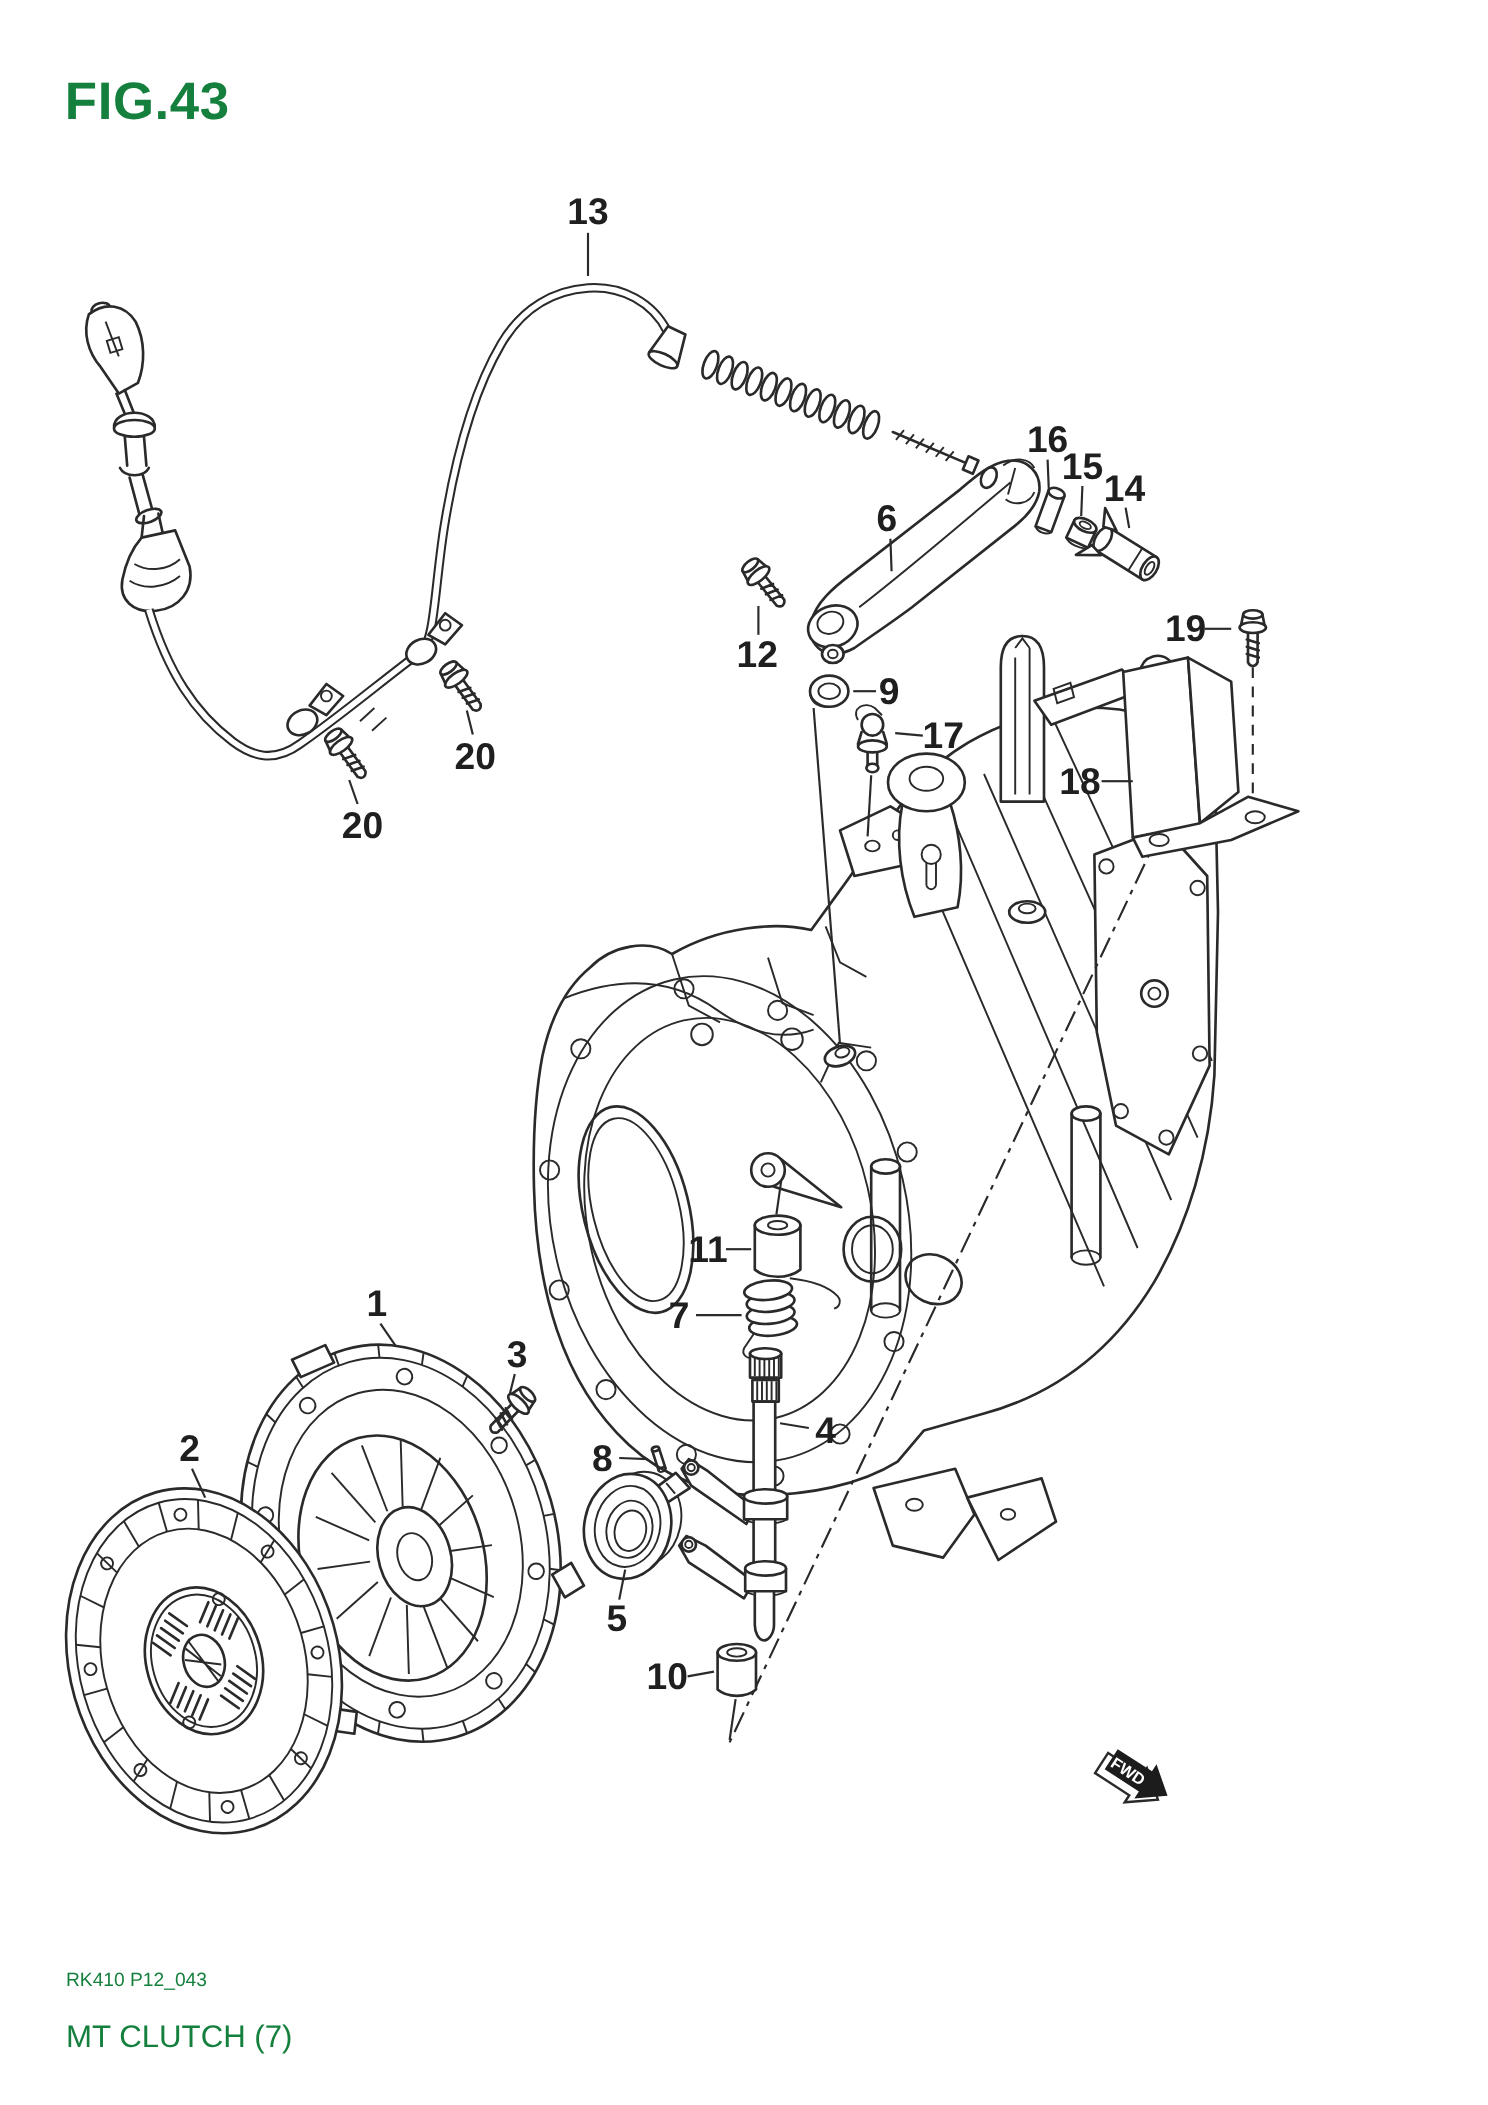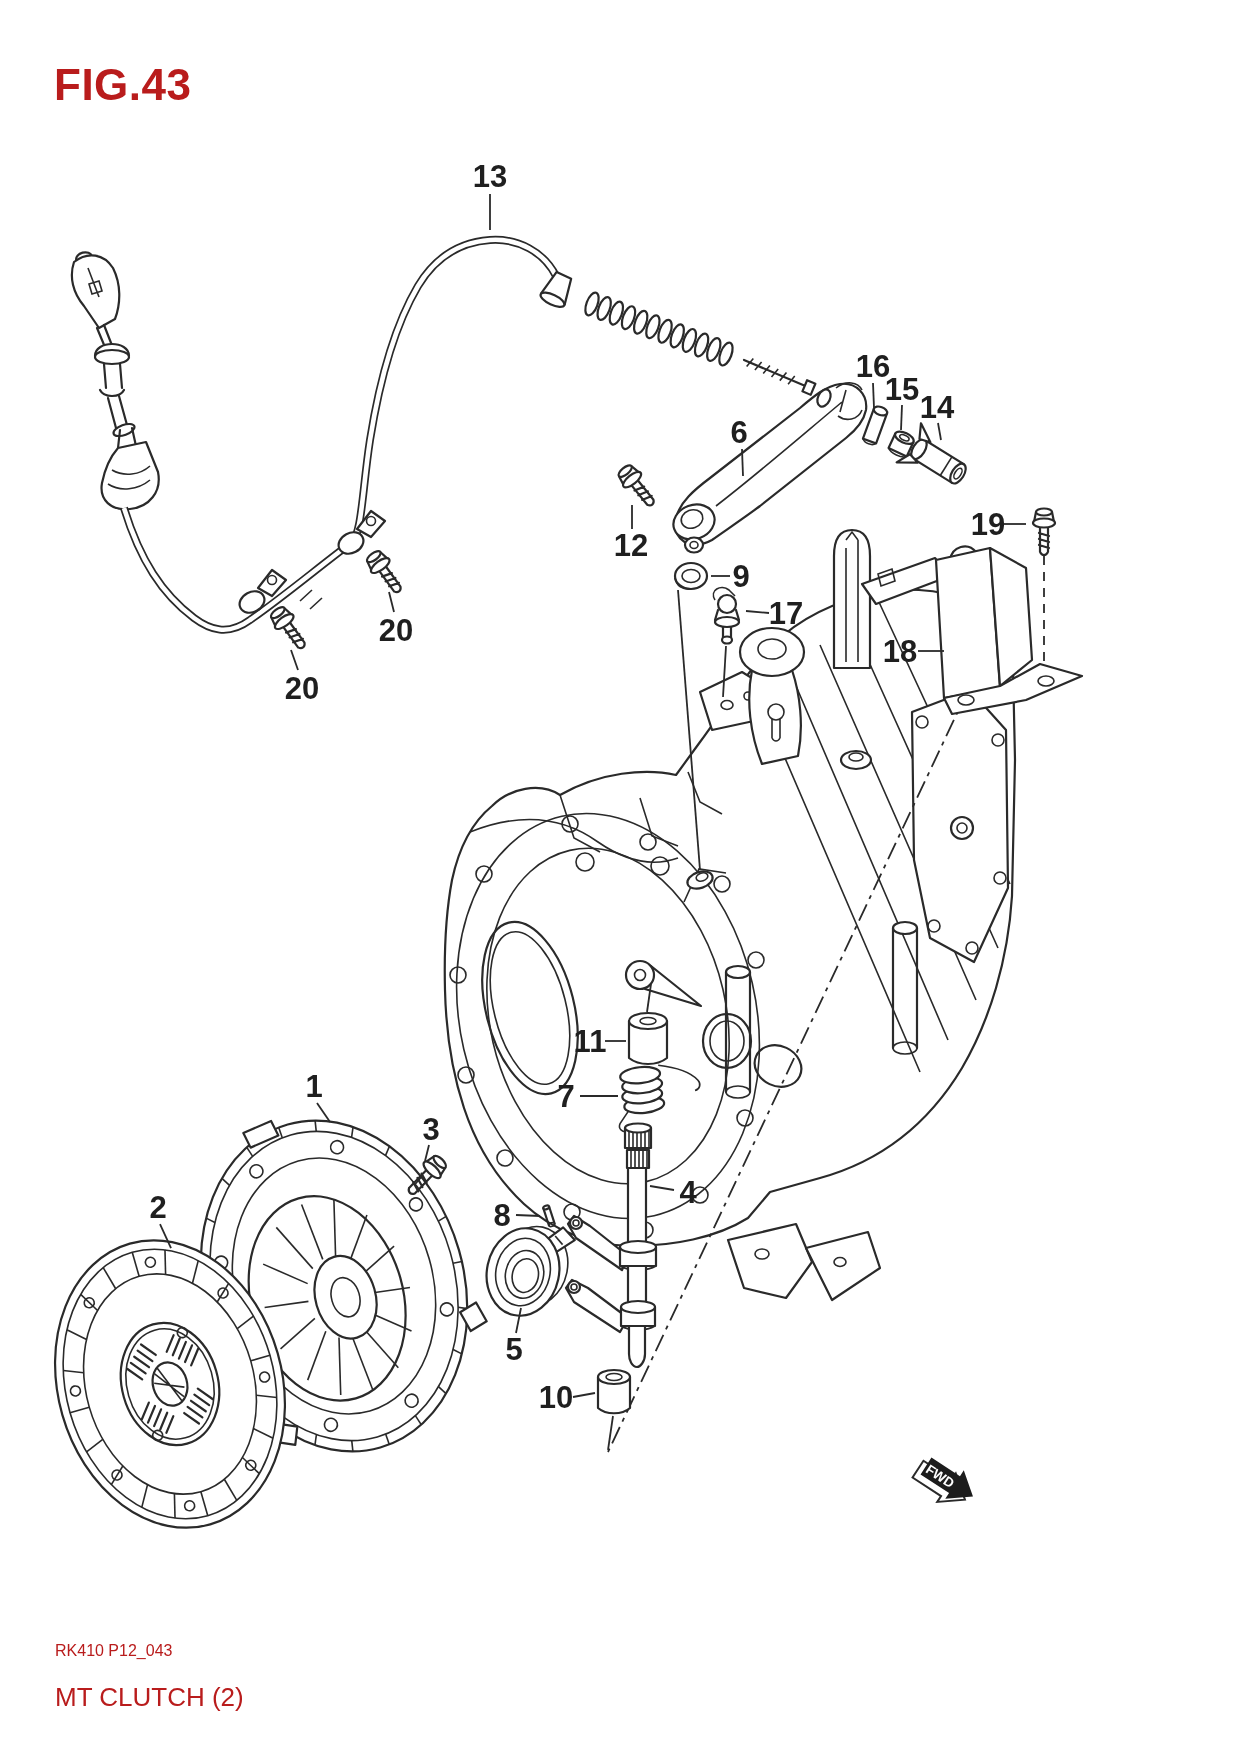--- a/index.html
+++ b/index.html
@@ -1,17 +1,17 @@
 <!DOCTYPE html>
 <html><head>
 <meta charset="utf-8">
 <style>
   html,body{margin:0;padding:0;background:#fff;}
   #page{position:relative;width:1240px;height:1754px;background:#fff;overflow:hidden;
-        font-family:"Liberation Sans",sans-serif;color:#b91c1c;}
+        font-family:"Liberation Sans",sans-serif;color:#15803d;}
   .abs{position:absolute;}
   #title{left:54px;top:60px;font-size:44px;font-weight:600;letter-spacing:.5px;}
   #footer-code{left:55px;top:1642px;font-size:16px;font-weight:500;}
   #footer-caption{left:55px;top:1682px;font-size:26px;font-weight:500;}
   svg{position:absolute;left:0;top:0;}
   .ln{stroke:#2a2a2a;stroke-width:2.2;fill:none;stroke-linecap:round;stroke-linejoin:round;}
   .lnw{stroke:#2a2a2a;stroke-width:2.2;fill:#fff;stroke-linejoin:round;}
   .thin{stroke:#2a2a2a;stroke-width:1.6;fill:none;}
   .callout{font:600 31px "Liberation Sans",sans-serif;fill:#1f1f1f;}
   .leader{stroke:#2a2a2a;stroke-width:1.8;fill:none;}
@@ -491,14 +491,14 @@
         <text x="314" y="1086" class="callout" text-anchor="middle" dominant-baseline="central">1</text>
         <polyline points="160,1224 171,1248" class="leader"></polyline>
         <text x="158" y="1207" class="callout" text-anchor="middle" dominant-baseline="central">2</text>
         <polyline points="429,1145 425,1161" class="leader"></polyline>
         <text x="431" y="1129" class="callout" text-anchor="middle" dominant-baseline="central">3</text>
       </g>
 
   </svg>
 
   <div class="abs" id="footer-code">RK410 P12_043</div>
-  <div class="abs" id="footer-caption">MT CLUTCH (2)</div>
+  <div class="abs" id="footer-caption">MT CLUTCH (7)</div>
 </div>
 
 </body></html>

